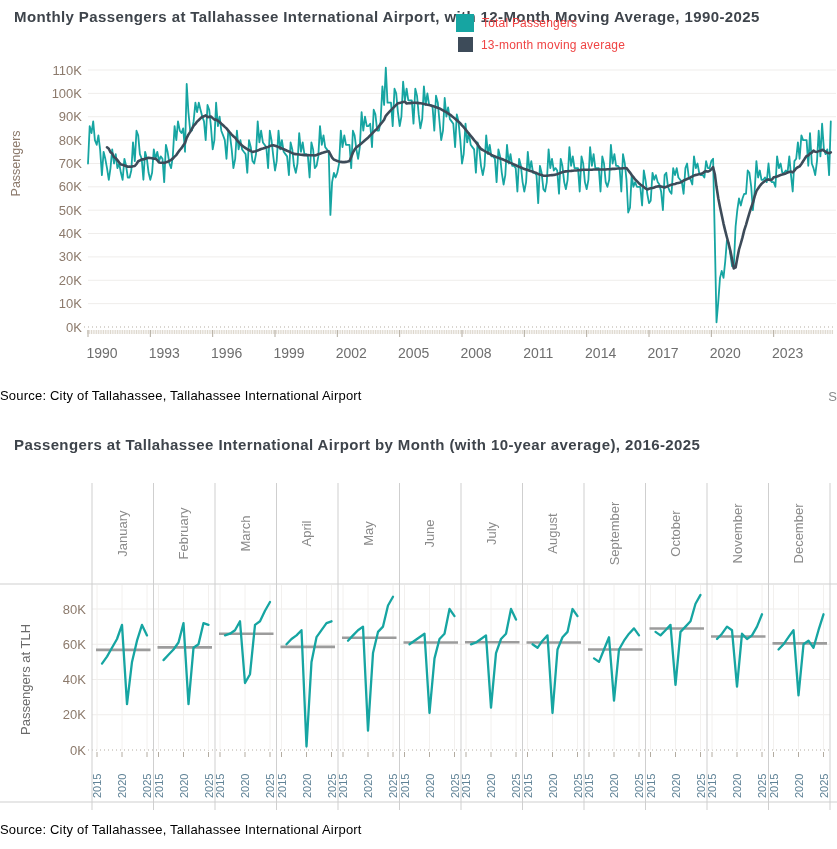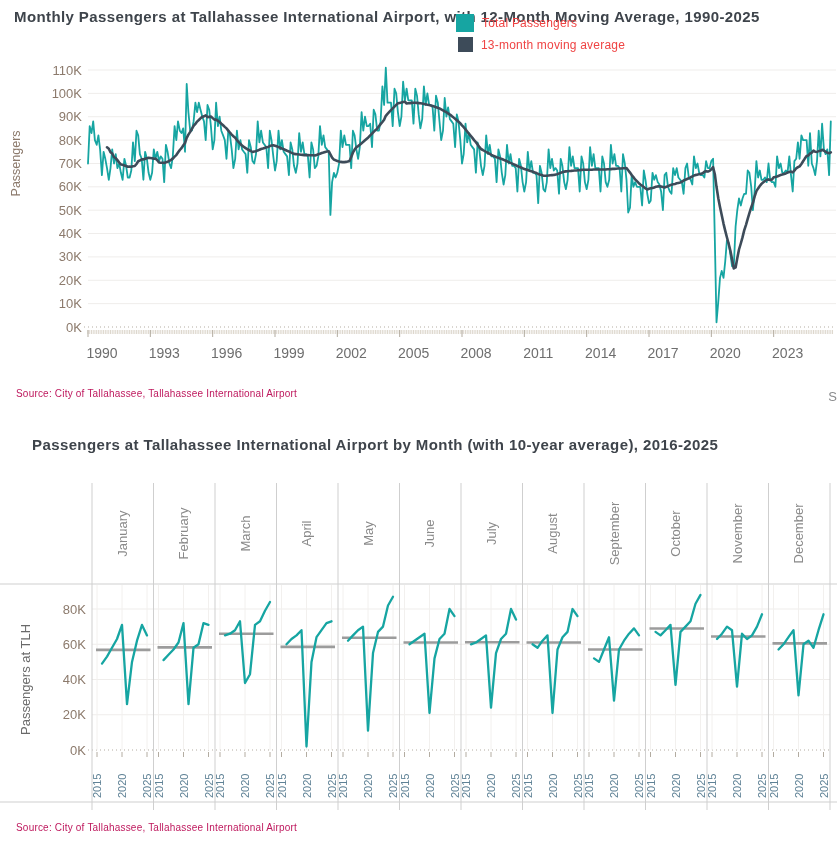--- a/index.html
+++ b/index.html
@@ -1,22 +1,22 @@
 <!DOCTYPE html>
 <html><head>
 <meta charset="utf-8">
 <style>
   html,body{margin:0;padding:0;background:#ffffff;}
   #stage{position:relative;width:837px;height:849px;background:#fff;overflow:hidden;
          font-family:"Liberation Sans","DejaVu Sans",sans-serif;}
   .chart-title{position:absolute;left:14px;font-size:15px;font-weight:bold;
                color:#3e444b;letter-spacing:0.4px;white-space:nowrap;}
   #title1{top:8px;}
-  #title2{top:436px;margin-left:18px;}
-  .source-note{position:absolute;left:16px;font-size:10px;color:#be185d;letter-spacing:0.2px;}
+  #title2{top:436px;}
+  .source-note{position:absolute;left:0;font-size:13px;color:#000000;letter-spacing:0.2px;}
   #source1{top:388px;}
   #source2{top:822px;}
   #clip-s{position:absolute;right:0px;top:389px;font-size:13px;color:#8a8b8d;}
   #legend{position:absolute;left:456px;top:14px;display:flex;flex-direction:column;gap:5px;}
   .legend-row{display:flex;align-items:center;gap:8px;}
   .legend-swatch{width:18px;height:18px;flex:0 0 auto;}
   .legend-row:nth-child(2) .legend-swatch{width:15px;height:15px;margin-left:2px;}
   .legend-label{font-size:12px;color:#ef4444;letter-spacing:0.2px;white-space:nowrap;text-align:right;}
   svg{position:absolute;left:0;display:block;}
   #c1{top:50px;}

